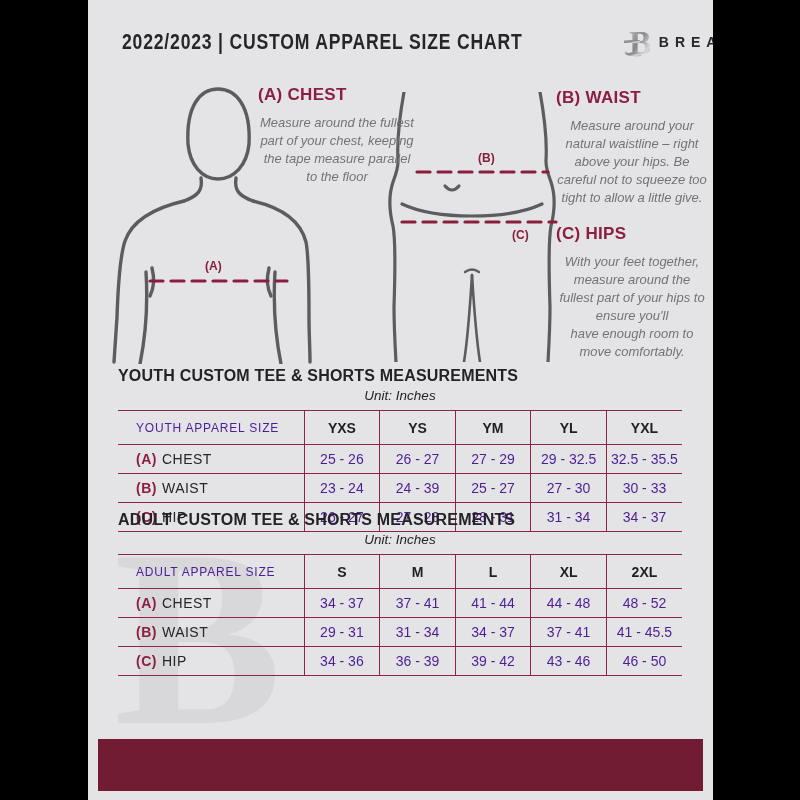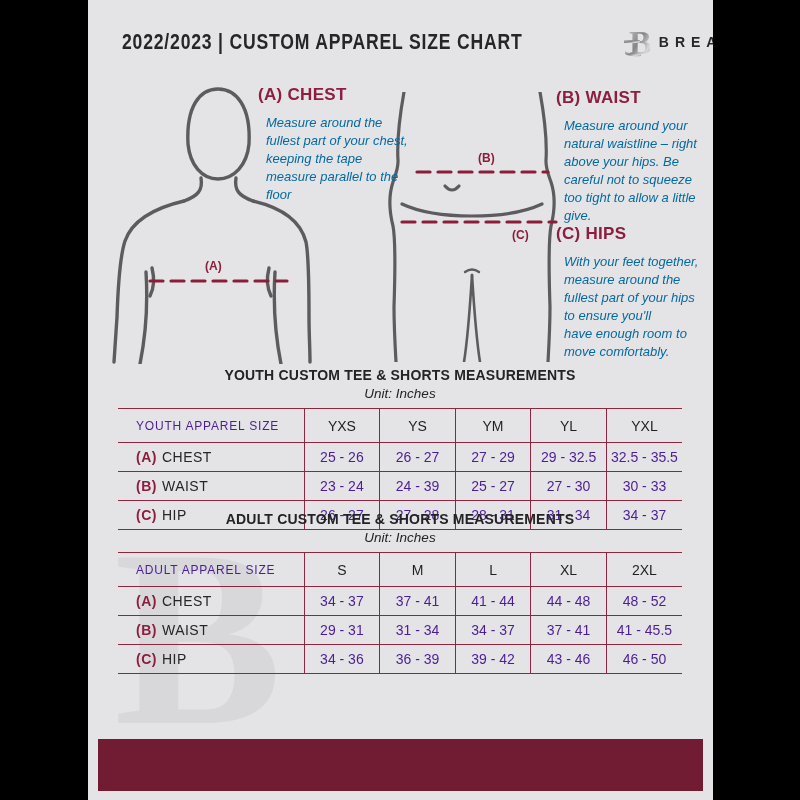--- a/index.html
+++ b/index.html
@@ -26,43 +26,43 @@
   .figures{position:absolute;top:0;left:0;width:625px;height:380px;z-index:1;}
   .fig{position:absolute;}
   .diagram-label{
     position:absolute;font-size:12px;font-weight:bold;color:#8a1e3a;z-index:2;
   }
   .instr{position:absolute;}
   .instr h3{
     margin:0;font-size:17px;font-weight:bold;color:#8c1e3f;letter-spacing:.3px;
   }
   .instr p{
-    margin:9px 0 0 8px;font-size:13px;font-style:italic;color:#0369a1;
-    line-height:1.38;white-space:pre-line;
+    margin:9px 0 0 0;font-size:13px;font-style:italic;color:#737373;
+    line-height:1.38;white-space:pre-line;text-align:center;
   }
   
   .tsec{position:absolute;left:30px;width:564px;z-index:1;}
-  .tsec-title{font-size:14px;font-weight:bold;color:#232327;text-align:center;letter-spacing:.2px;}
+  .tsec-title{font-size:16px;font-weight:bold;color:#232327;text-align:left;letter-spacing:.2px;}
   .tsec-unit{font-size:13.5px;font-style:italic;color:#232327;text-align:center;margin-top:3px;}
   table.tbl{width:100%;border-collapse:collapse;margin-top:7px;table-layout:fixed;}
   .tbl col.c0{width:33%;}
   .tbl col.cn{width:13.4%;}
   .tbl tr{border-top:1.6px solid #8e2642;}
   .tbl tr:last-child{border-bottom:1.6px solid #8e2642;}
   .tbl th,.tbl td{
     border-left:1.6px solid #8e2642;height:28px;padding:0;
     text-align:center;vertical-align:middle;background:transparent;
   }
   .tbl th:first-child,.tbl td:first-child{border-left:none;}
   .tbl tr.hrow th{height:33px;}
   .tbl th.lblh{
     text-align:left;padding-left:18px;font-weight:normal;font-size:12px;
     letter-spacing:.8px;color:#4c1d95;
   }
-  .tbl th{font-size:14px;font-weight:normal;color:#1f1f22;}
+  .tbl th{font-size:14px;font-weight:bold;color:#1f1f22;}
   .tbl td{font-size:14px;color:#4c1d95;}
   .tbl td.lbl{text-align:left;padding-left:18px;font-size:14px;color:#26262a;letter-spacing:.5px;}
   .pfx{font-weight:bold;color:#8c1d3d;margin-right:5px;}
   
   .watermark{
     position:absolute;left:26px;top:512px;z-index:0;
     font-family:"Liberation Serif",serif;font-weight:bold;font-size:252px;
     line-height:1;color:rgba(70,70,85,0.07);user-select:none;
   }
   .footer-bar{

